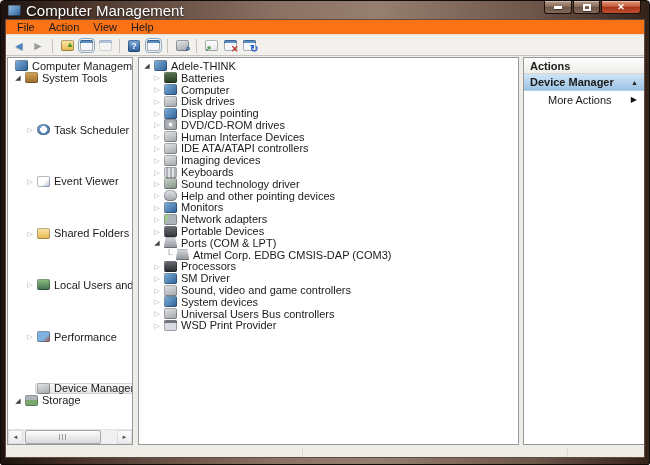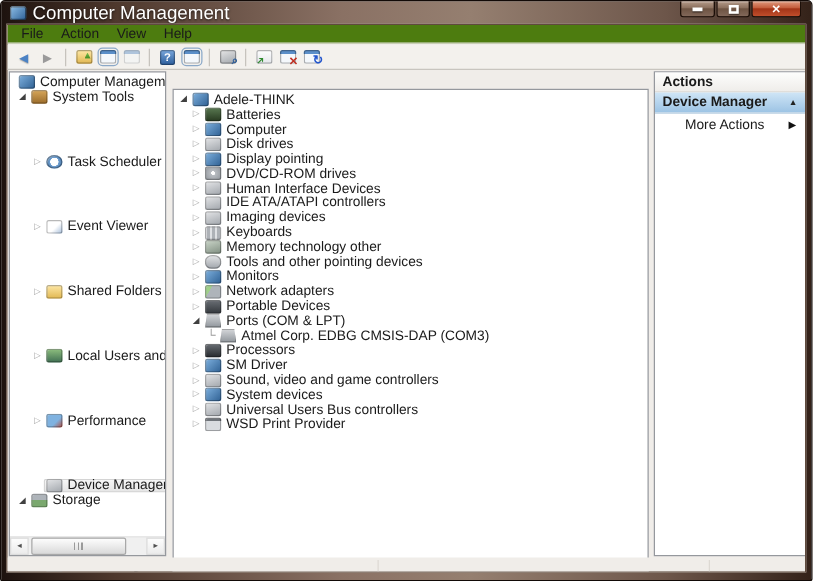--- a/index.html
+++ b/index.html
@@ -23,21 +23,21 @@
   .winbtn.close { width:40px;
     background:linear-gradient(#e09a7e,#c35b3a 45%,#a33417 50%,#c14f2c);
     font-size:9px; font-weight:bold; }
   .glyph-min { width:8px; height:3px; background:#fff; box-shadow:0 1px 1px rgba(0,0,0,.5); }
   .glyph-max { width:8px; height:7px; border:2px solid #fff; box-shadow:0 1px 1px rgba(0,0,0,.5); }
 
   
   .client { position:absolute; left:4px; right:4px; top:18px; bottom:6px;
     background:#f0ede9; border:1px solid #5f4a3d; overflow:hidden; }
   .menubar { position:absolute; left:0; right:0; top:0; height:15px;
-    background:#4d7c0f; border-bottom:1px solid #e4e1db; display:flex; align-items:center; padding-left:4px; }
+    background:#f97316; border-bottom:1px solid #e4e1db; display:flex; align-items:center; padding-left:4px; }
   .menu-item { padding:1px 7px; }
   .toolbar { position:absolute; left:0; right:0; top:16px; height:20px;
     background:#f3f1ed; border-bottom:1px solid #c8c5bf; display:flex; align-items:center; padding-left:5px; gap:3px; }
   .tb-sep { width:1px; height:14px; background:#c6c3bd; margin:0 3px; }
   .tb { width:16px; height:15px; display:flex; align-items:center; justify-content:center; position:relative; }
   .arrow-glyph { font-size:12px; line-height:1; }
   .back-a { color:#4b82c4; text-shadow:0 1px 1px rgba(0,0,0,.3); }
   .fwd-a { color:#9a9a9a; }
   .mini { width:13px; height:11px; border-radius:2px; box-shadow:inset 0 0 0 1px rgba(0,0,0,.3); position:relative; }
   .mini.folder { background:linear-gradient(#ffe9a8,#e0b64f); }
@@ -52,21 +52,21 @@
   .mini.pc::after { content:"⌕"; position:absolute; right:-2px; bottom:-3px; font-size:9px; color:#2b5d9b; font-weight:bold; }
   .mini.page { background:linear-gradient(#ffffff,#e3e6ea); }
   .mini.page::after { content:"➔"; position:absolute; left:0px; bottom:-2px; font-size:8px; color:#2f8a2f; transform:rotate(-45deg); }
   .mini.pc2 { background:linear-gradient(180deg,#5b8fc9 0 3px,#f4f8fc 3px); }
   .mini.pc2.redx::after { content:"✕"; position:absolute; right:-2px; bottom:-3px; font-size:9px; color:#c03022; font-weight:bold; }
   .mini.pc2.refresh::after { content:"↻"; position:absolute; right:-3px; bottom:-3px; font-size:10px; color:#2255cc; font-weight:bold; }
 
   
   .panel { position:absolute; background:#fff; border:1px solid #95989d; }
   .panel-left  { left:1px;  top:37px; width:126px; height:388px; }
-  .panel-mid   { left:132px; top:37px; width:381px; height:388px;margin-top:14px; }
+  .panel-mid   { left:132px; top:37px; width:381px; height:388px; }
   .panel-right { left:517px; top:37px; width:122px; height:388px; }
 
   .tree { padding-top:2px; }
   .tree-row { height:11.8px; display:flex; align-items:center; white-space:nowrap; overflow:hidden; }
   .exp { width:10px; flex:none; font-size:7px; line-height:1; color:#a6a6a6; text-align:center; }
   .exp.expanded { color:#404040; font-size:7px; }
   .exp.connector { color:#9a9a9a; font-size:10px; }
   .item-body { display:flex; align-items:center; padding:0 2px; border-radius:2px; height:11.8px; }
   .tree-row.selected .item-body { background:linear-gradient(#f8f8f8,#e4e4e4); box-shadow:inset 0 0 0 1px #d4d4d4; }
   .lbl { padding-left:4px; }
@@ -363,28 +363,28 @@
             <span class="exp collapsed">▷</span>
             <span class="item-body">
               <span class="ic ic-keyboard"></span>
               <span class="lbl">Keyboards</span>
             </span>
           </div>
           <div class="tree-row lvl1">
             <span class="exp collapsed">▷</span>
             <span class="item-body">
               <span class="ic ic-memory"></span>
-              <span class="lbl">Memory technology other</span>
+              <span class="lbl">Sound technology driver</span>
             </span>
           </div>
           <div class="tree-row lvl1">
             <span class="exp collapsed">▷</span>
             <span class="item-body">
               <span class="ic ic-mouse"></span>
-              <span class="lbl">Tools and other pointing devices</span>
+              <span class="lbl">Help and other pointing devices</span>
             </span>
           </div>
           <div class="tree-row lvl1">
             <span class="exp collapsed">▷</span>
             <span class="item-body">
               <span class="ic ic-monitor"></span>
               <span class="lbl">Monitors</span>
             </span>
           </div>
           <div class="tree-row lvl1">

